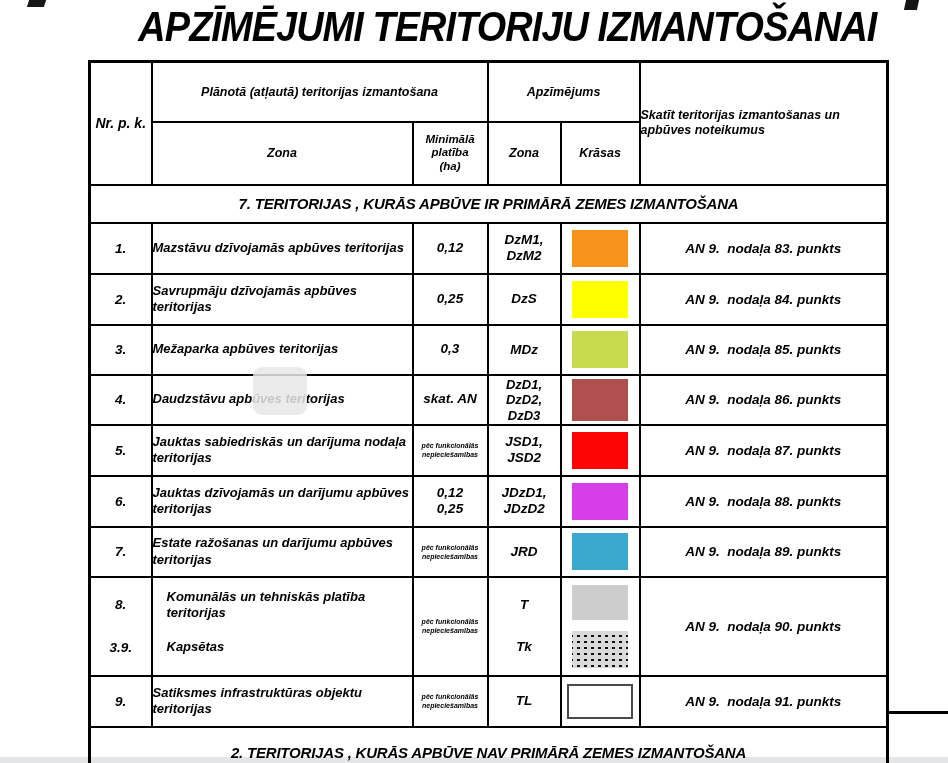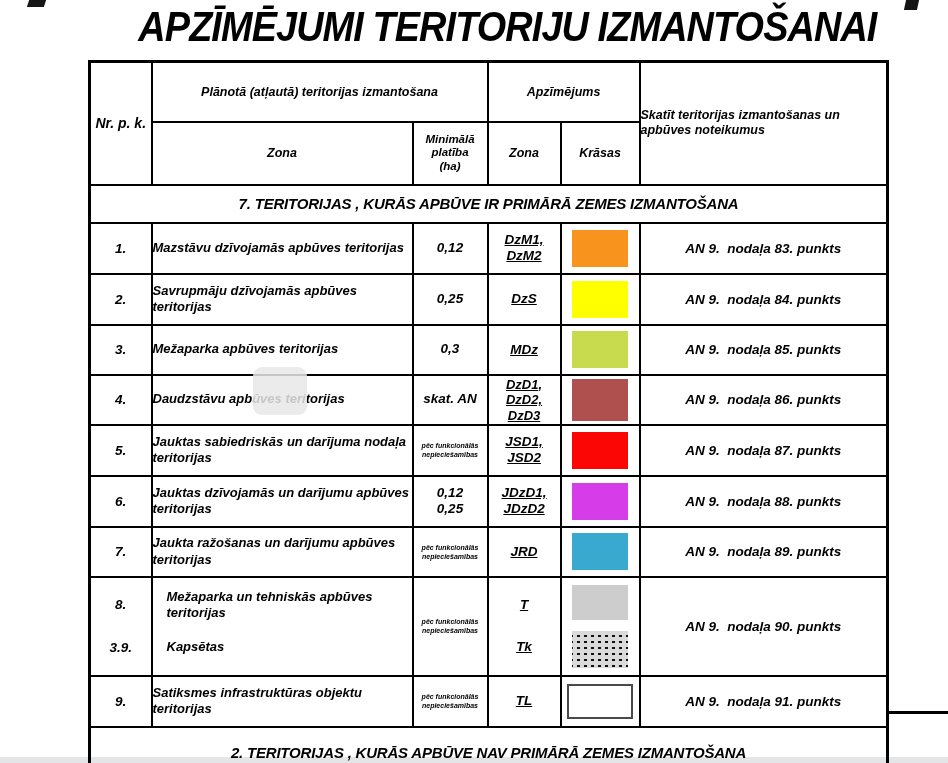--- a/index.html
+++ b/index.html
@@ -34,21 +34,21 @@
   th{font-size:12.5px;}
   .hdr-nr{font-size:14px;}
   .hdr-skatit{text-align:left;padding-left:34px;padding-right:10px;font-size:12.5px;line-height:1.25;}
   .section-row td{
     text-align:center;font-size:15px;letter-spacing:-0.2px;
   }
   .c-nr{text-align:center;font-size:13.5px;}
   .c-zona{text-align:left;padding-left:14px;padding-right:12px;font-size:13px;line-height:1.3;}
   .c-min{text-align:center;font-size:13.5px;white-space:pre-line;line-height:1.25;}
   .c-min.small{font-size:7px;line-height:1.3;}
-  .c-burtu{text-align:center;font-size:13.5px;white-space:pre-line;line-height:1.2;text-decoration:underline;}
+  .c-burtu{text-align:center;font-size:13.5px;white-space:pre-line;line-height:1.2;}
   .c-kras{text-align:center;}
   .c-note{text-align:center;font-size:13.5px;white-space:pre-wrap;}
   
   .swatch{width:56px;height:37px;margin:0 auto;}
   .swatch.dotted{
     background-color:#DADADA;
     background-image:radial-gradient(circle,#111 1.15px,transparent 1.3px);
     background-size:7px 6px;background-position:3px 2px;
   }
   .swatch.outline{width:66px;height:35px;background:#fff;border:2px solid #4A4A4A;box-sizing:border-box;}
@@ -178,40 +178,40 @@
       <td class="c-burtu">JDzD1,
 JDzD2</td>
       <td class="c-kras">
           <div class="swatch" style="background-color: rgb(214, 60, 232);"></div>
         </td>
       <td class="c-note">AN 9.  nodaļa 88. punkts</td>
     </tr>
 
     <tr style="height:50px">
       <td class="c-nr">7.</td>
-      <td class="c-zona">Jaukta ražošanas un darījumu apbūves teritorijas</td>
+      <td class="c-zona">Estate ražošanas un darījumu apbūves teritorijas</td>
       <td class="c-min small">pēc funkcionālās
 nepieciešamības</td>
       <td class="c-burtu">JRD</td>
       <td class="c-kras">
           <div class="swatch" style="background-color: rgb(58, 169, 208);"></div>
         </td>
       <td class="c-note">AN 9.  nodaļa 89. punkts</td>
     </tr>
 
     <tr style="height:99px">
       <td class="c-nr r8-nr">
         <div class="stack">
           <span>8.</span>
           <span>3.9.</span>
         </div>
       </td>
       <td class="c-zona r8-zona" style="padding-left:0;">
         <div class="stack">
-          <span>Mežaparka un tehniskās apbūves teritorijas</span>
+          <span>Komunālās un tehniskās platība teritorijas</span>
           <span>Kapsētas</span>
         </div>
       </td>
       <td class="c-min small">pēc funkcionālās
 nepieciešamības</td>
       <td class="c-burtu r8-burtu">
         <div class="stack">
           <span>T</span>
           <span>Tk</span>
         </div>

